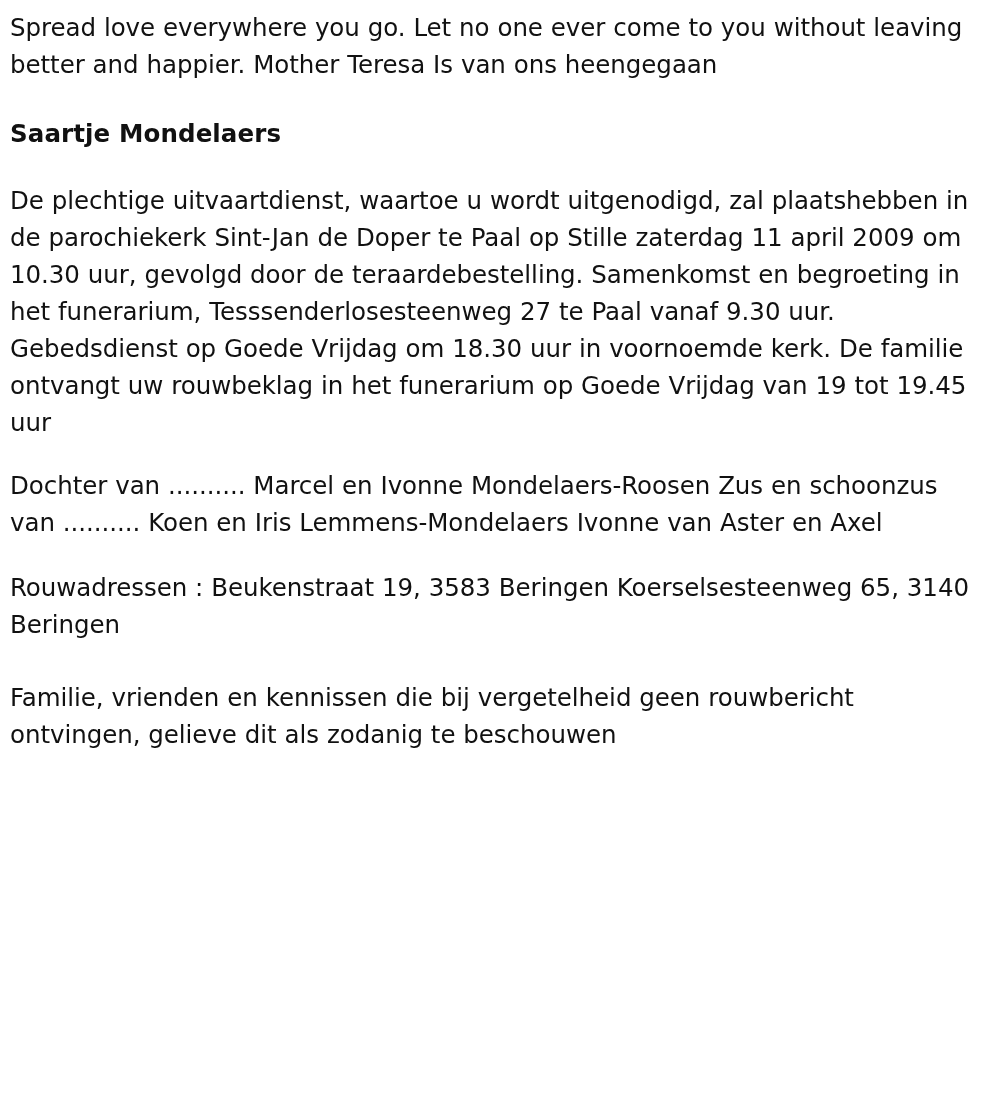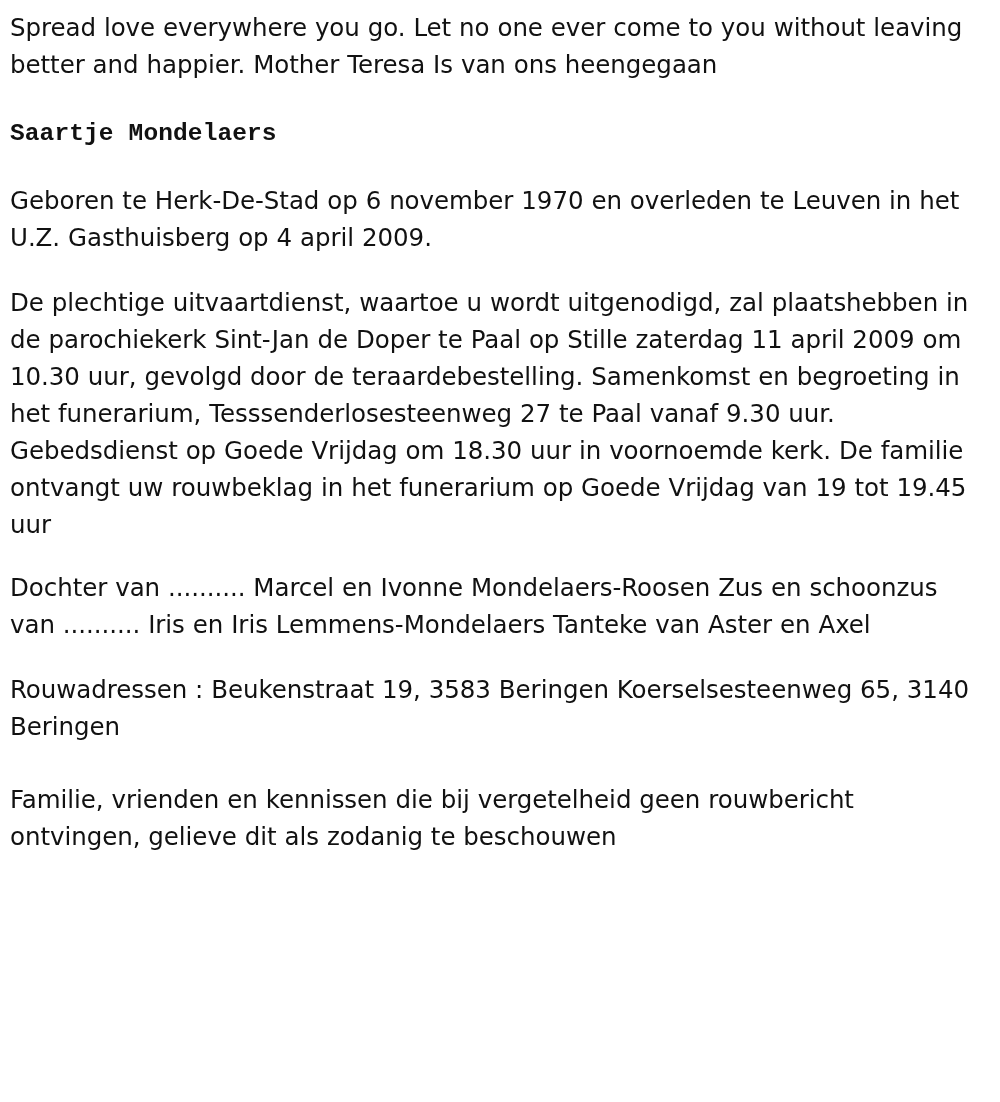--- a/index.html
+++ b/index.html
@@ -35,42 +35,40 @@
   }
   .block:last-child {
     margin-bottom: 0;
     margin-top: 36px;
   }
   .block.name {
     font-weight: bold;
     font-size: 24.5px;
     letter-spacing: 0.1px;
     margin-bottom: 30px;
-    font-family: Liberation Mono, monospace;
   }
   .block.quote {
     margin-bottom: 32px;
   }
   .block.long {
     margin-bottom: 26px;
   }
 </style>
 </head>
 <body>
 
 <div class="page">
 
   <p class="block quote">Spread love everywhere you go. Let no one ever come to you without leaving better and happier. Mother Teresa Is van ons heengegaan</p>
 
   <p class="block name">Saartje Mondelaers</p>
 
 
-  <p class="block">Geboren te Herk-De-Stad op 6 november 1970 en overleden te Leuven in het U.Z. Gasthuisberg op 4 april 2009.</p>
 
   <p class="block long">De plechtige uitvaartdienst, waartoe u wordt uitgenodigd, zal plaatshebben in de parochiekerk Sint-Jan de Doper te Paal op Stille zaterdag 11 april 2009 om 10.30 uur, gevolgd door de teraardebestelling. Samenkomst en begroeting in het funerarium, Tesssenderlosesteenweg 27 te Paal vanaf 9.30 uur. Gebedsdienst op Goede Vrijdag om 18.30 uur in voornoemde kerk. De familie ontvangt uw rouwbeklag in het funerarium op Goede Vrijdag van 19 tot 19.45 uur</p>
 
-  <p class="block">Dochter van .......... Marcel en Ivonne Mondelaers-Roosen Zus en schoonzus van .......... Iris en Iris Lemmens-Mondelaers Tanteke van Aster en Axel</p>
+  <p class="block">Dochter van .......... Marcel en Ivonne Mondelaers-Roosen Zus en schoonzus van .......... Koen en Iris Lemmens-Mondelaers Ivonne van Aster en Axel</p>
 
   <p class="block">Rouwadressen : Beukenstraat 19, 3583 Beringen Koerselsesteenweg 65, 3140 Beringen</p>
 
   <p class="block">Familie, vrienden en kennissen die bij vergetelheid geen rouwbericht ontvingen, gelieve dit als zodanig te beschouwen</p>
 
 </div>
 
 </body></html>

